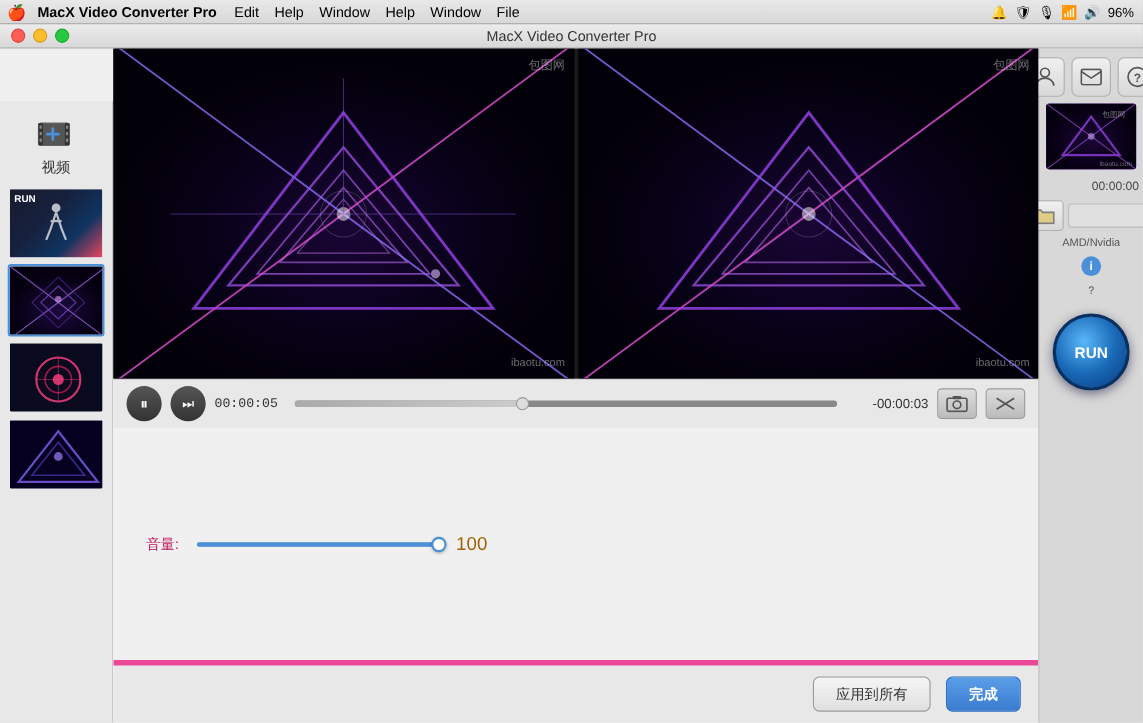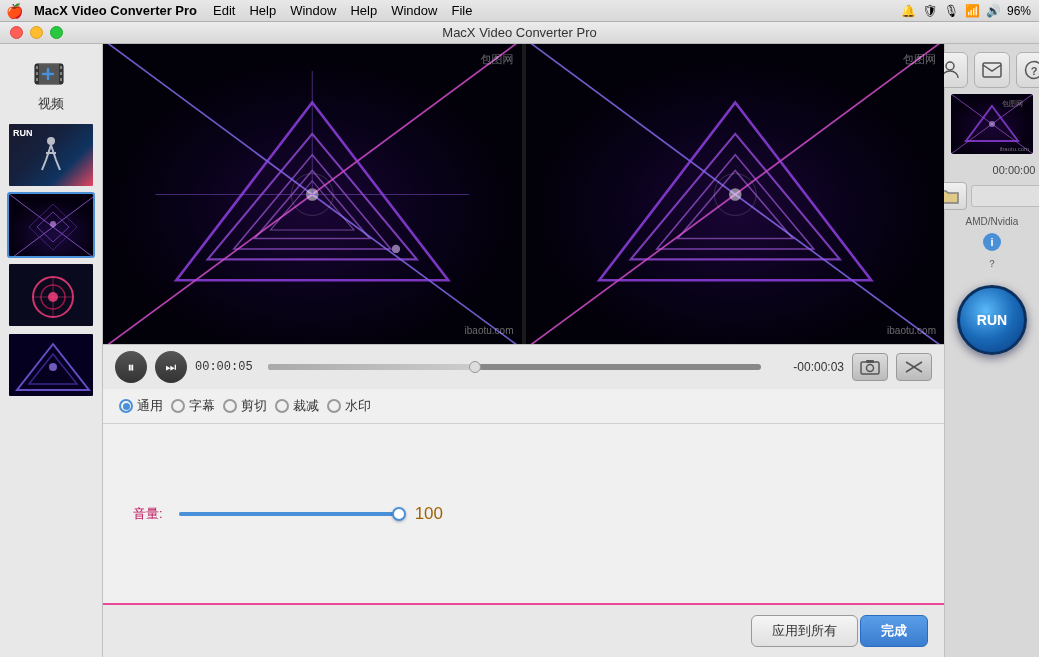--- a/index.html
+++ b/index.html
@@ -93,20 +93,21 @@
 
     
     .sidebar {
       width: 103px;
       background: #e8e8e8;
       border-right: 1px solid #c0c0c0;
       display: flex;
       flex-direction: column;
       align-items: center;
       padding-top: 10px;
+      margin-top: 48px;
     }
     .sidebar-add-btn {
       display: flex;
       flex-direction: column;
       align-items: center;
       justify-content: center;
       width: 70px;
       height: 60px;
       cursor: pointer;
       margin-bottom: 8px;
@@ -328,22 +329,22 @@
       color: #a16207;
     }
 
     
     .action-bar {
       display: flex;
       justify-content: flex-end;
       align-items: center;
       padding: 10px 16px;
       background: #e8e8e8;
-      border-top: 2px solid #ec4899;
-      gap: 2px;
+      border-top: 5px solid #ec4899;
+      gap: 14px;
     }
     .action-btn {
       padding: 6px 20px;
       border-radius: 6px;
       border: 1px solid #999;
       font-size: 13px;
       cursor: pointer;
       background: linear-gradient(to bottom, #f5f5f5, #e0e0e0);
       color: #333;
     }
@@ -649,42 +650,20 @@
         </svg>
       </div>
       <div class="icon-btn">
         <svg width="20" height="16" viewBox="0 0 20 16" fill="none">
           <line x1="2" y1="3" x2="18" y2="13" stroke="#555" stroke-width="1.5"></line>
           <line x1="2" y1="13" x2="18" y2="3" stroke="#555" stroke-width="1.5"></line>
         </svg>
       </div>
     </div>
 
-    <div class="edit-tabs">
-      <div class="tab-item">
-        <div class="tab-radio active"></div>
-        <span>通用</span>
-      </div>
-      <div class="tab-item">
-        <div class="tab-radio"></div>
-        <span>字幕</span>
-      </div>
-      <div class="tab-item">
-        <div class="tab-radio"></div>
-        <span>剪切</span>
-      </div>
-      <div class="tab-item">
-        <div class="tab-radio"></div>
-        <span>裁减</span>
-      </div>
-      <div class="tab-item">
-        <div class="tab-radio"></div>
-        <span>水印</span>
-      </div>
-    </div>
 
     <div class="edit-panel">
       <div class="volume-row">
         <div class="volume-label">音量:</div>
         <div class="volume-track">
           <div class="volume-fill"></div>
           <div class="volume-thumb"></div>
         </div>
         <div class="volume-value">100</div>
       </div>

